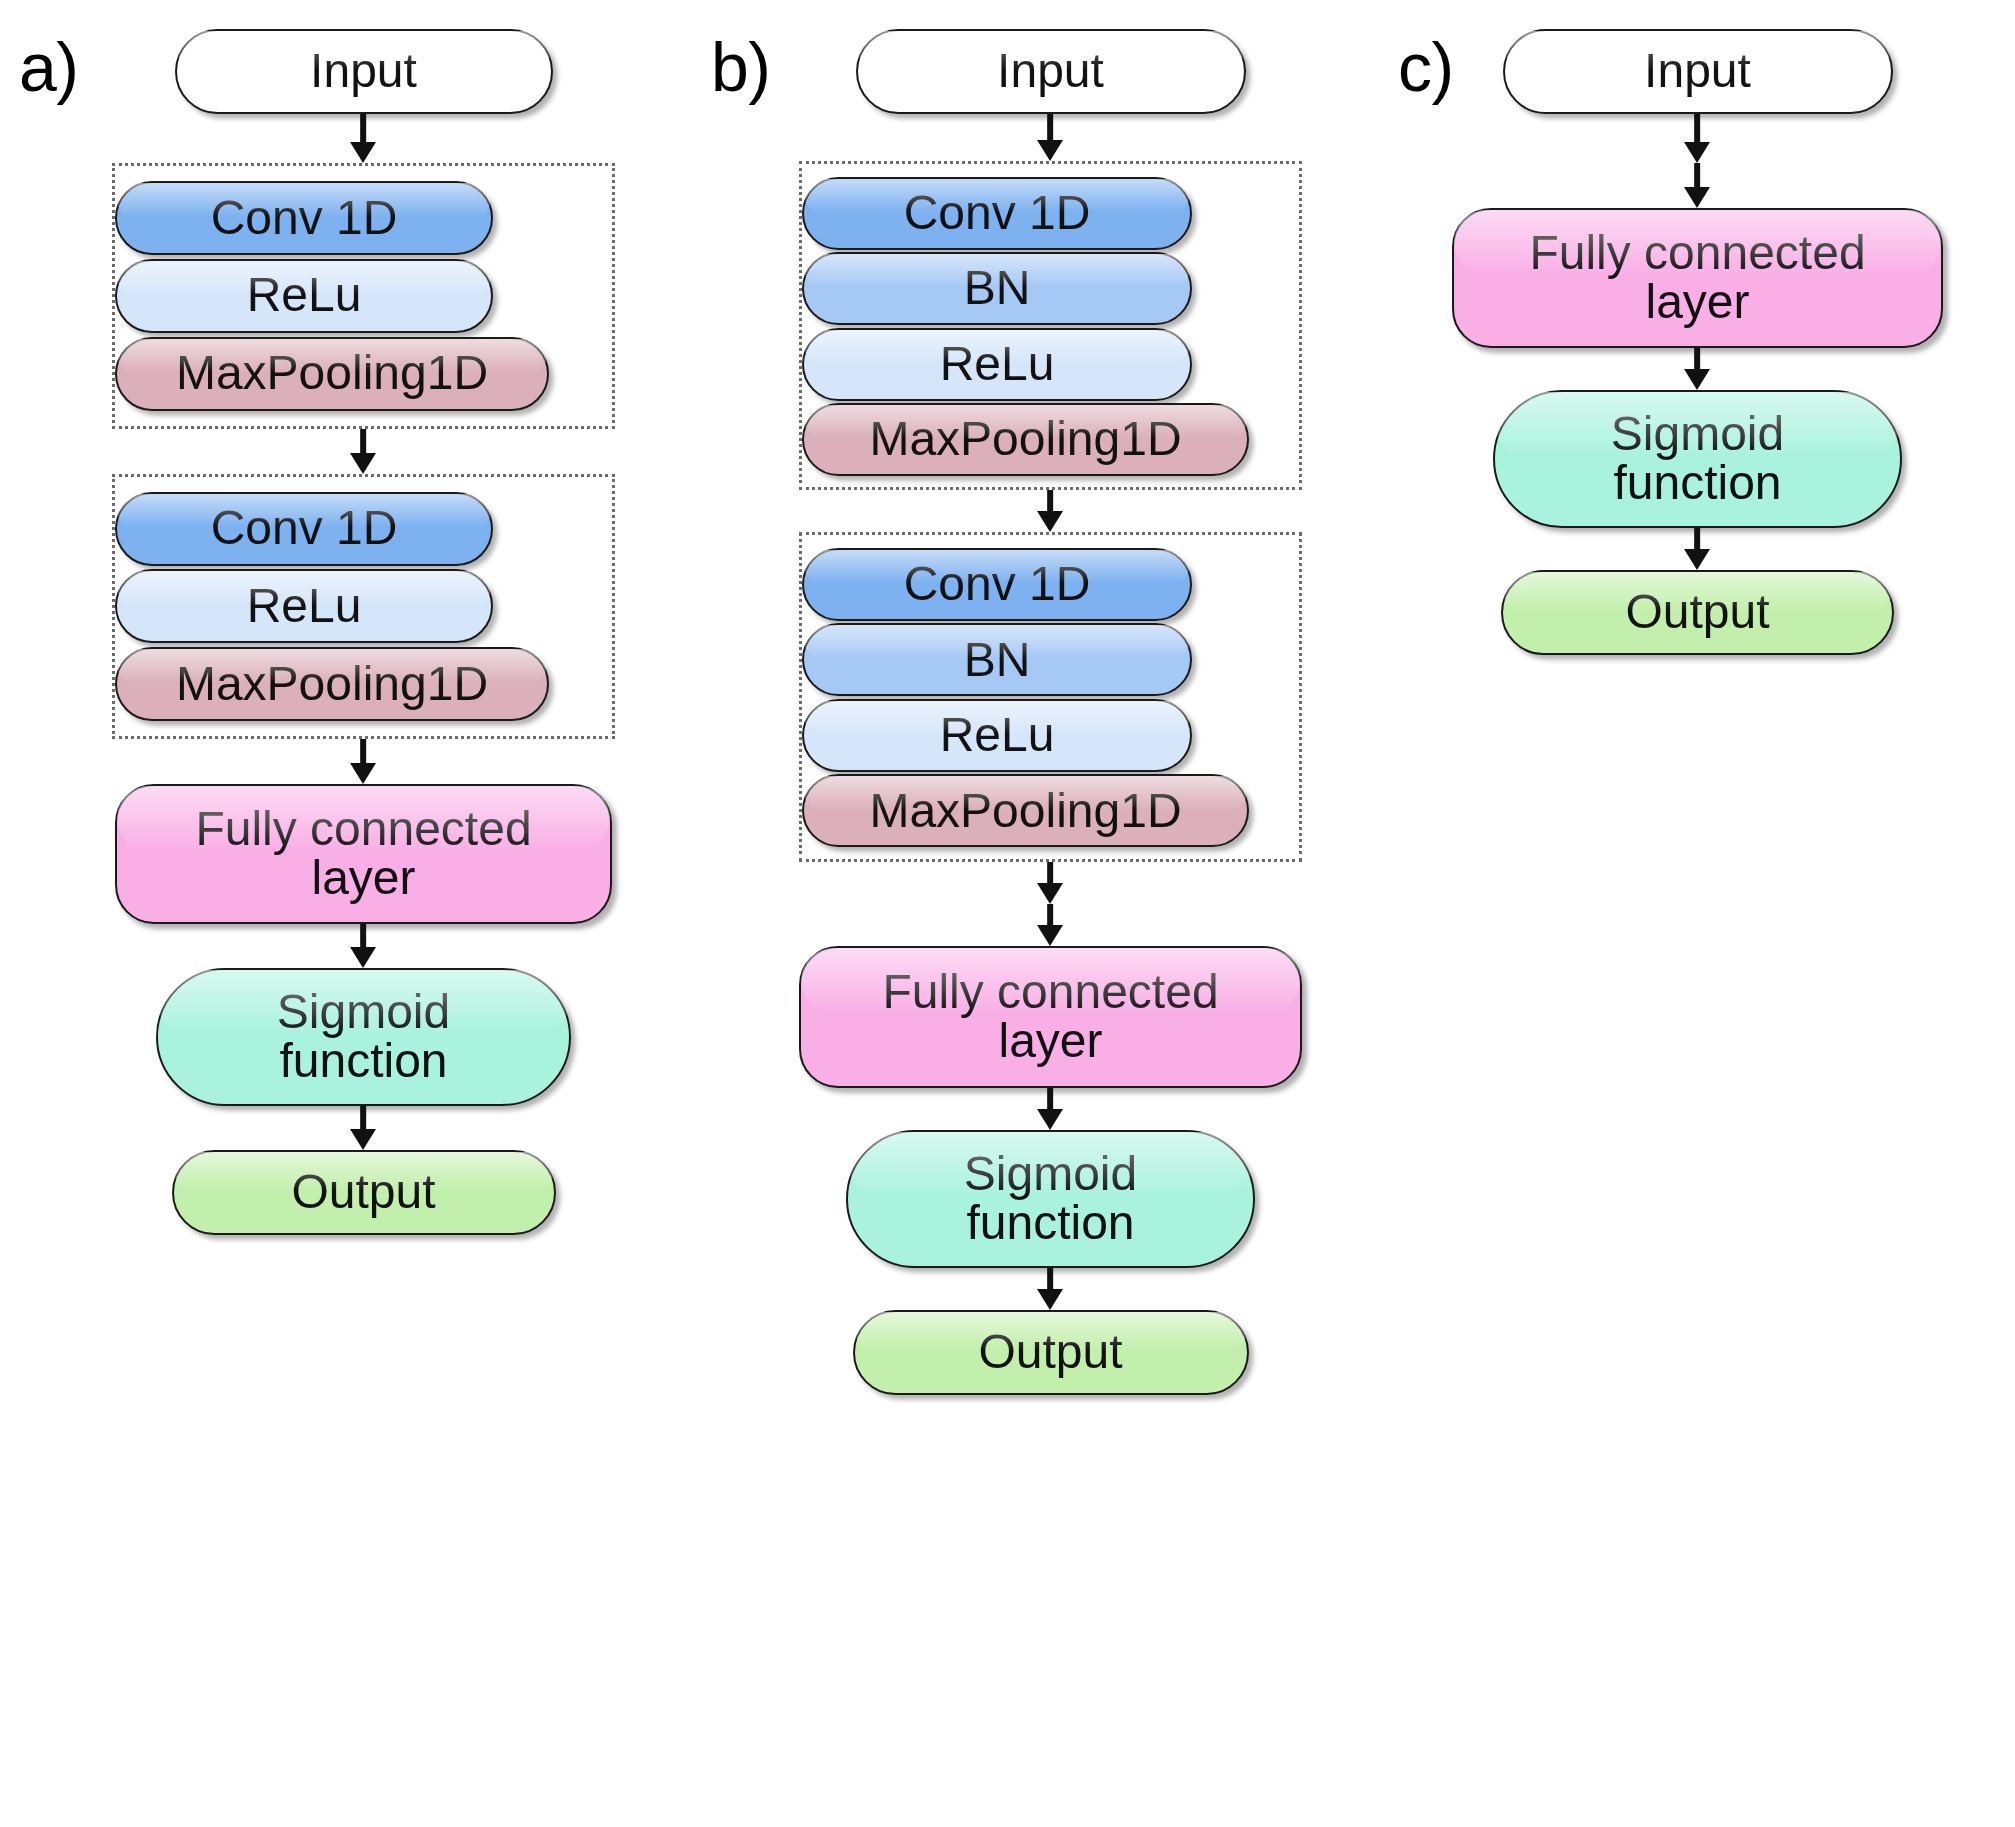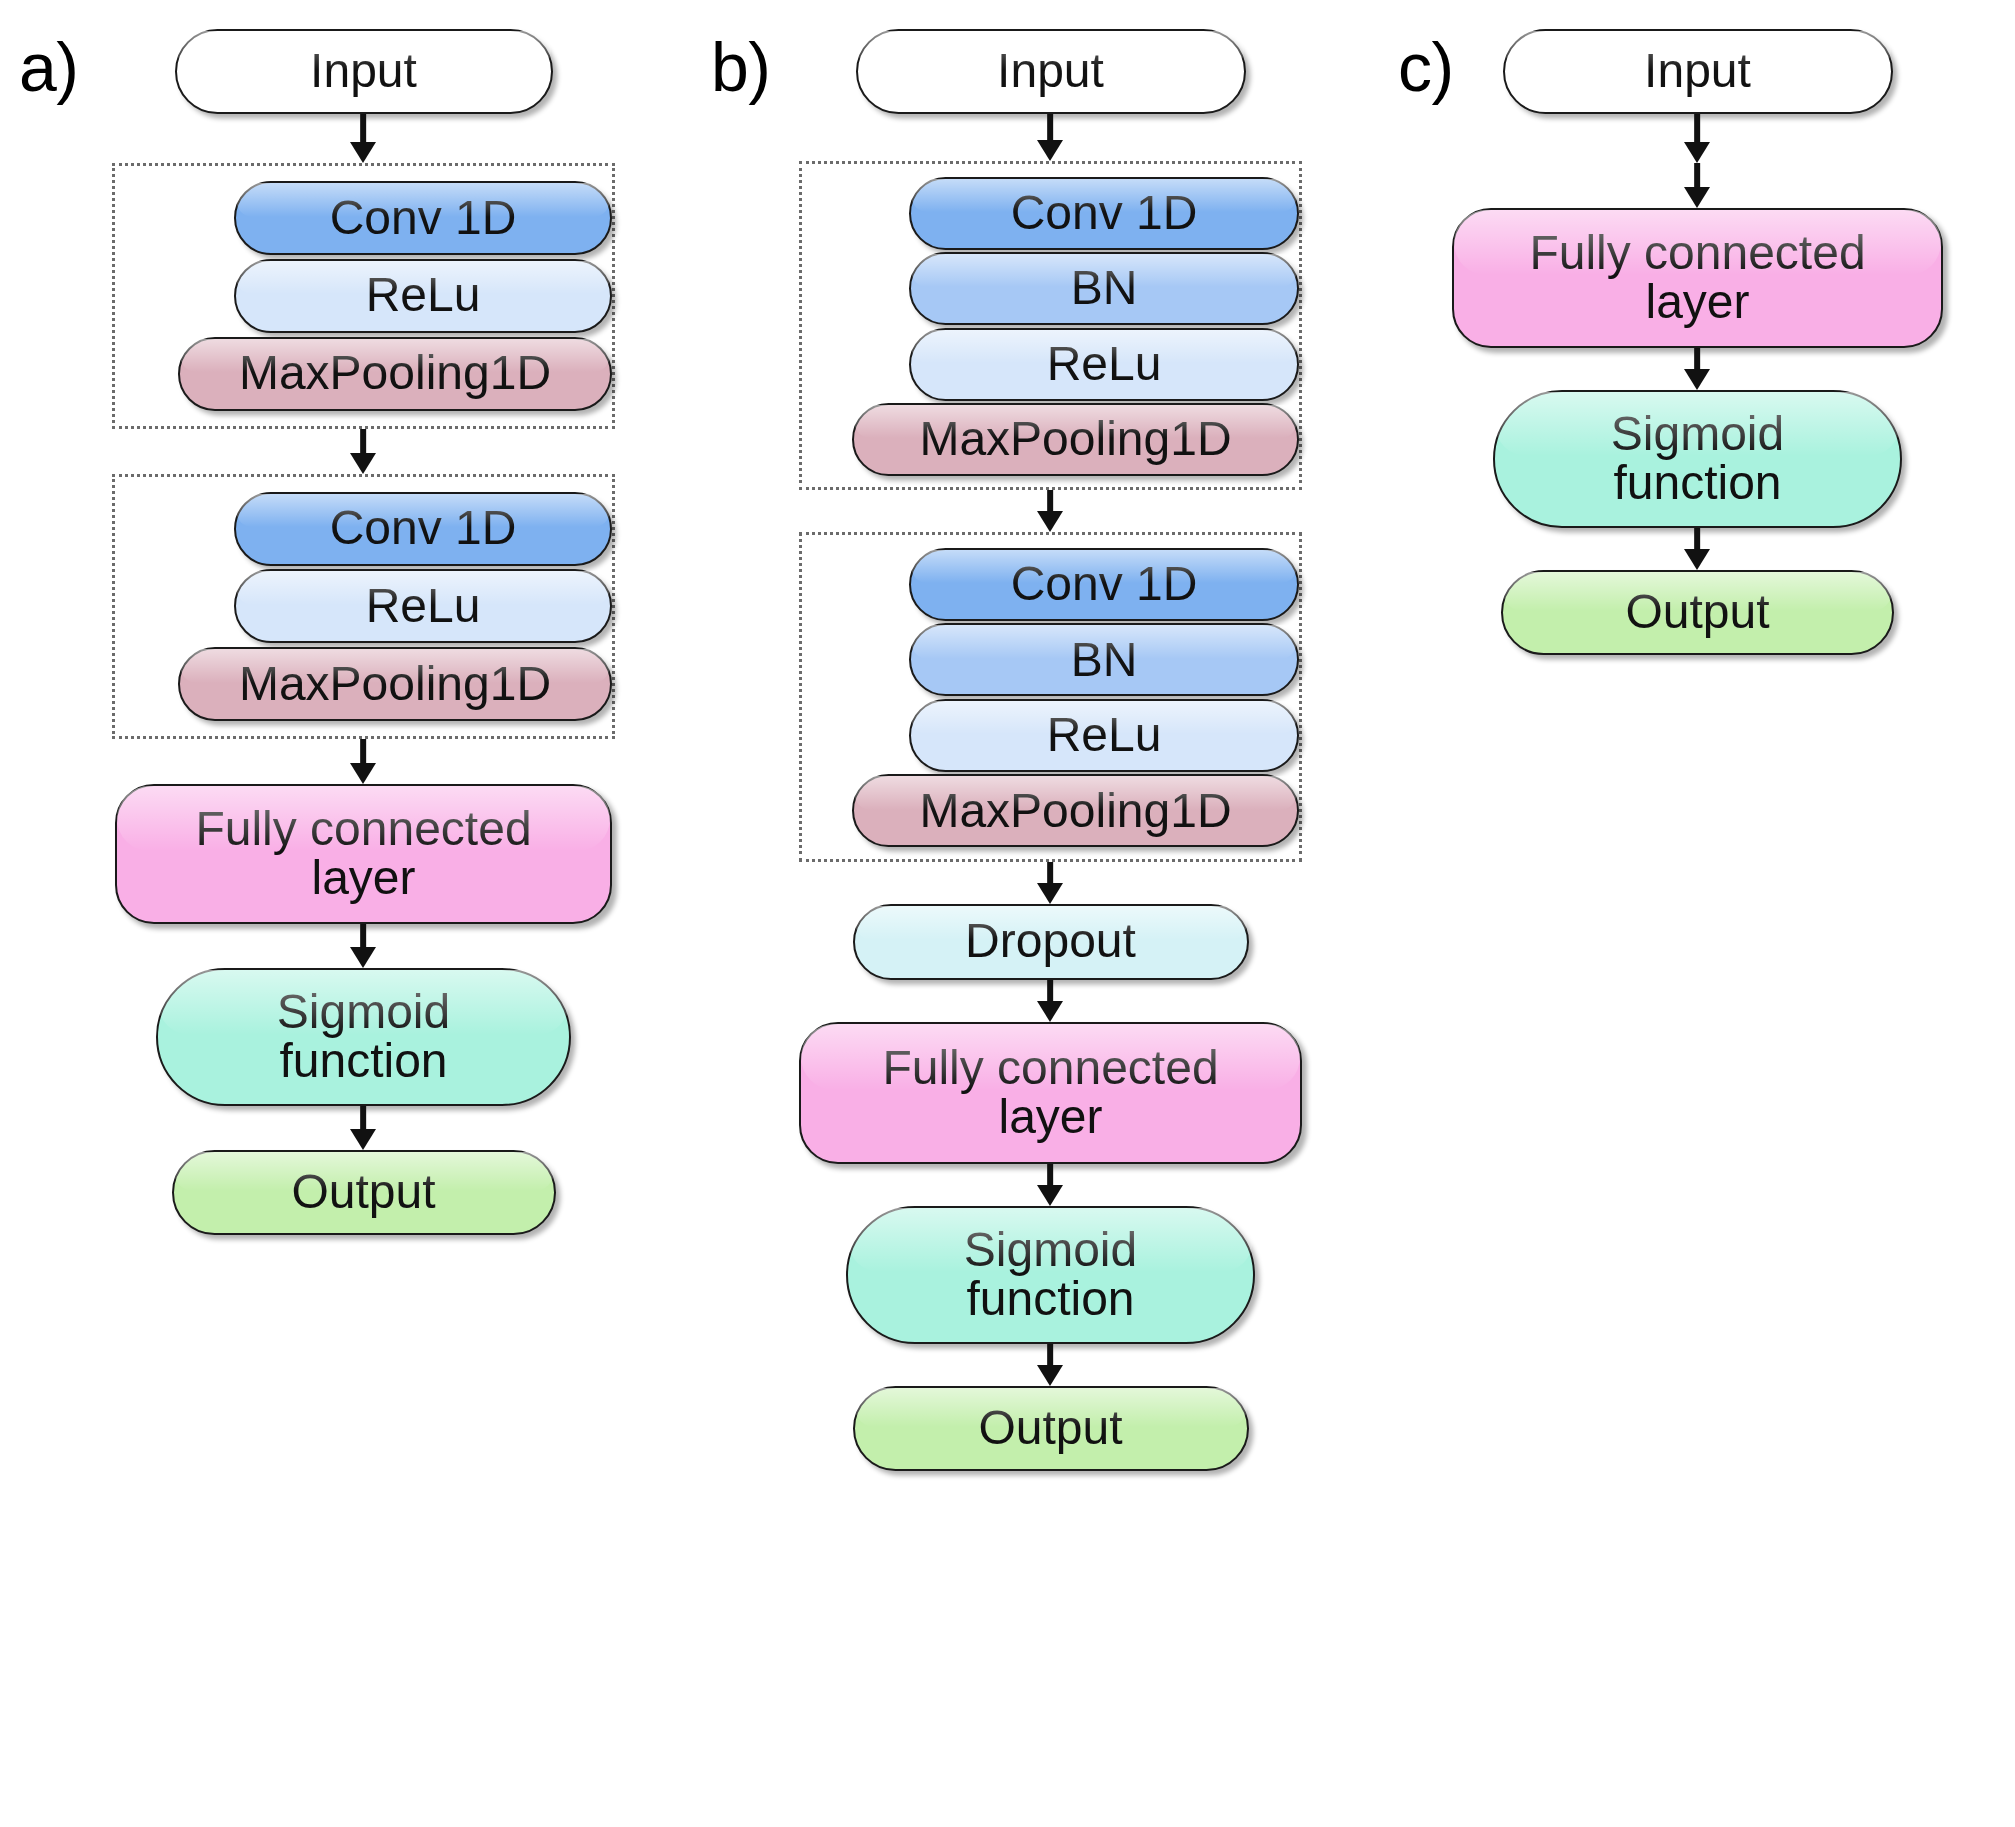--- a/index.html
+++ b/index.html
@@ -111,21 +111,21 @@
     border-top: 21.4px solid #111111;
   }
 
   
   .group {
     position: relative;
     box-sizing: border-box;
     border: 3.1px dotted #6b6b6b;
     display: flex;
     flex-direction: column;
-    align-items: flex-end;
+    align-items: flex-start;
     background: transparent;
   }
 </style>
 </head>
 <body>
 
 <div class="panels">
 
   <div class="panel panel-a">
     <div class="panel-label">a)</div>
@@ -212,21 +212,20 @@
         <div class="node pill" style="width:390px;height:73px;background:#D6E6FA;margin-bottom:2.5px;">ReLu</div>
         <div class="node pill" style="width:447px;height:73px;background:#DBB0BC;">MaxPooling1D</div>
       </div>
 
       <div class="arrow" style="height:42px">
         <div class="shaft"></div>
         <div class="head"></div>
       </div>
 
 
-      <div class="node pill" style="width:396px;height:76px;background:#D5F2F6;">Dropout</div>
 
       <div class="arrow" style="height:42px">
         <div class="shaft"></div>
         <div class="head"></div>
       </div>
 
       <div class="node rrect" style="width:503px;height:142px;background:#F9AFE6;">Fully connected
 layer</div>
 
       <div class="arrow" style="height:42px">

